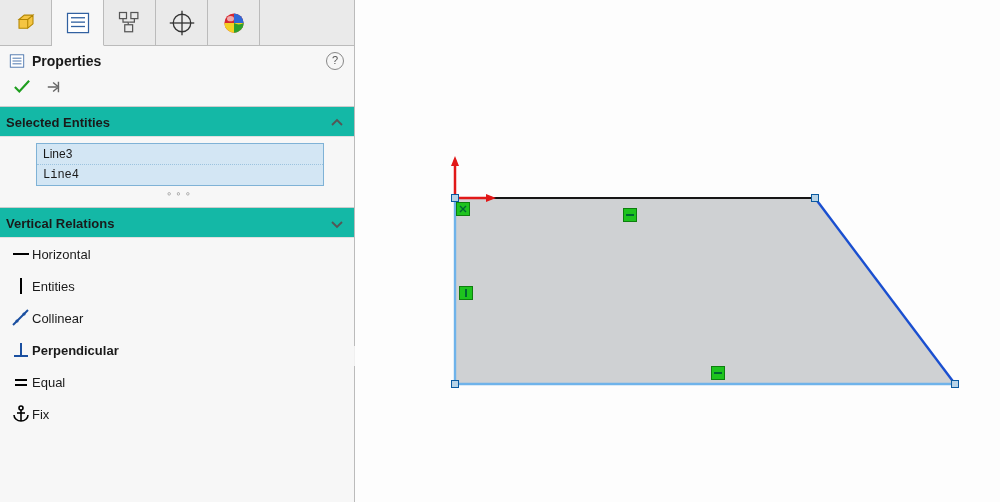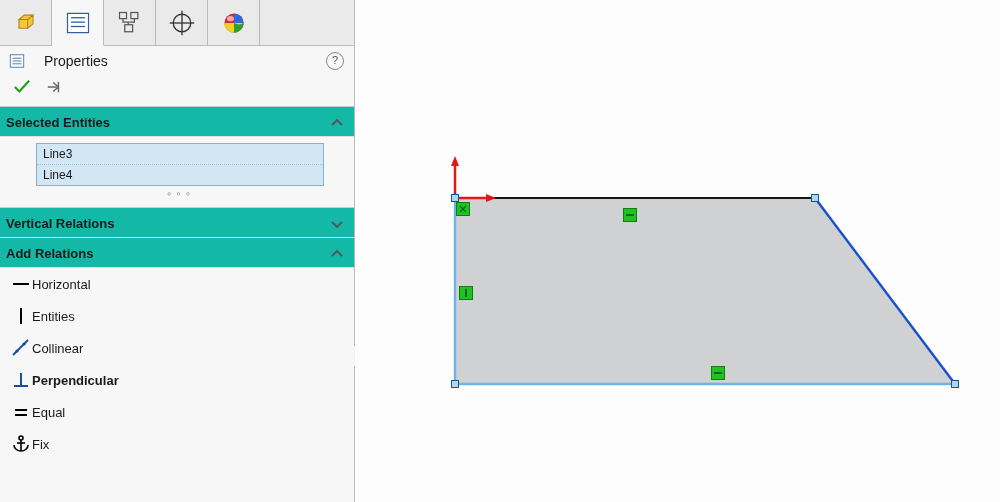--- a/index.html
+++ b/index.html
@@ -47,21 +47,21 @@
   }
   .tab.active { background: #f7f7f7; border-bottom: 1px solid #f7f7f7; margin-bottom: -1px; }
   .tab svg { width: 28px; height: 28px; }
   
   .panel-title {
     display: flex;
     align-items: center;
     padding: 6px 10px 4px 8px;
     background: #f7f7f7;
   }
-  .panel-title .title-label { font-weight: 400; font-size: 14px; margin-left: 18px; }
+  .panel-title .title-label { font-weight: 700; font-size: 14px; margin-left: 6px; }
   .panel-title .spacer { flex: 1; }
   .help-icon {
     width: 18px; height: 18px; border: 1px solid #888; border-radius: 50%;
     font-size: 11px; line-height: 15px; text-align: center; color: #555;
     cursor: pointer;
   }
   
   .confirm-row {
     display: flex; gap: 12px;
     padding: 4px 10px 10px 12px;
@@ -83,21 +83,21 @@
   .entities-wrap { padding: 6px 30px 2px 36px; }
   .entities-list {
     border: 1px solid #7fb2d6;
     background: #d3e6f4;
   }
   .entities-list .row {
     padding: 3px 6px;
     border-bottom: 1px dotted #9cc3df;
     font-size: 12px;
   }
-  .entities-list .row:last-child { border-bottom: none; }
+  .entities-list .row:last-child { border-bottom: none; font-family: Liberation Mono, monospace; }
   .grip-dots {
     text-align: center; color: #9a9a9a; font-size: 10px; letter-spacing: 3px;
     padding: 2px 0 6px 0;
   }
   .sect-divider { border-bottom: 1px solid #ccc; }
   
   .rel-list { }
   .rel-item {
     display: flex; align-items: center; 
     padding: 5px 10px 5px 10px;
@@ -221,26 +221,20 @@
     </div>
     <div class="sect-divider"></div>
 
     <div class="sect-hdr">
       <span>Vertical Relations</span>
       <svg class="chev" viewBox="0 0 14 14">
           <path d="M2 5l5 5 5-5" fill="none" stroke="#555" stroke-width="1.8"></path>
         </svg>
     </div>
 
-    <div class="sect-hdr">
-      <span>Add Relations</span>
-      <svg class="chev" viewBox="0 0 14 14">
-          <path d="M2 9l5-5 5 5" fill="none" stroke="#555" stroke-width="1.8"></path>
-        </svg>
-    </div>
     <div class="rel-list">
       <div class="rel-item">
         <span class="rel-icon">
             <svg viewBox="0 0 20 20">
               <line x1="2" y1="10" x2="18" y2="10" stroke="#000" stroke-width="2"></line>
             </svg>
           </span>
         <span class="rel-label">Horizontal</span>
       </div>
       <div class="rel-item">

